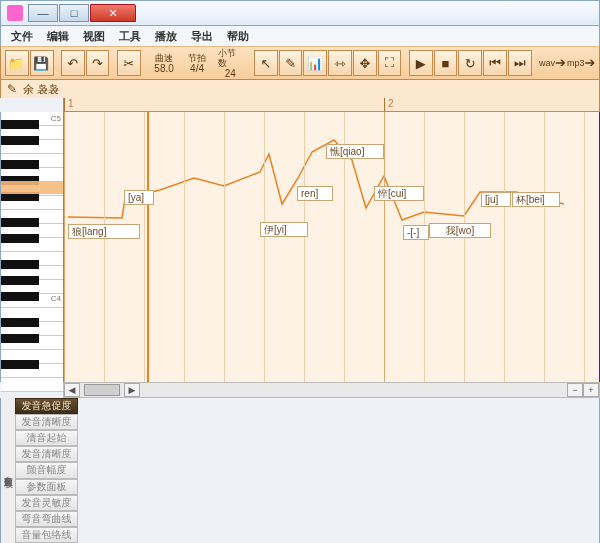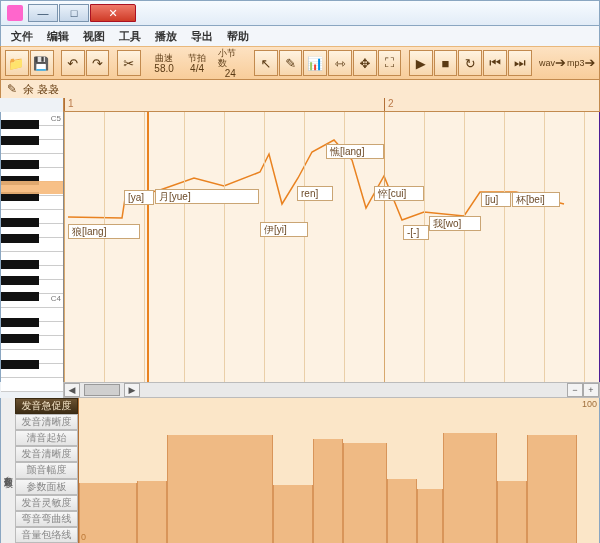--- a/index.html
+++ b/index.html
@@ -207,27 +207,26 @@
       <div class="gridv" style="left: 280px;"></div>
       <div class="gridv strong" style="left: 320px;"></div>
       <div class="gridv" style="left: 360px;"></div>
       <div class="gridv" style="left: 400px;"></div>
       <div class="gridv" style="left: 440px;"></div>
       <div class="gridv" style="left: 480px;"></div>
       <div class="gridv" style="left: 520px;"></div>
       <div class="playhead" style="left: 83px;"></div>
       <div class="note" style="left: 4px; top: 112px; width: 72px;">狼[lang]</div>
       <div class="note" style="left: 60px; top: 78px; width: 30px;">[ya]</div>
-      <div class="note" style="left: 91px; top: 77px; width: 104px;">月[yue]</div>
       <div class="note" style="left: 196px; top: 110px; width: 48px;">伊[yi]</div>
       <div class="note" style="left: 233px; top: 74px; width: 36px;">ren]</div>
-      <div class="note" style="left: 262px; top: 32px; width: 58px;">憔[lang]</div>
+      <div class="note" style="left: 262px; top: 32px; width: 58px;">憔[qiao]</div>
       <div class="note" style="left: 310px; top: 74px; width: 50px;">悴[cui]</div>
       <div class="note" style="left: 339px; top: 113px; width: 26px;">-[-]</div>
-      <div class="note" style="left: 365px; top: 104px; width: 52px;">我[wo]</div>
+      <div class="note" style="left: 365px; top: 111px; width: 62px; text-align: center;">我[wo]</div>
       <div class="note" style="left: 417px; top: 80px; width: 30px;">[ju]</div>
       <div class="note" style="left: 448px; top: 80px; width: 48px;">杯[bei]</div>
     </div>
 </div>
 
 <div class="hscroll">
   <div class="sbtn">◀</div>
   <div class="sthumb"></div>
   <div class="sbtn" style="margin-left:4px">▶</div>
   <div class="sbtn zbtn">−</div>
@@ -242,28 +241,13 @@
       <div class="pitem active">发音急促度</div>
       <div class="pitem">发音清晰度</div>
       <div class="pitem">清音起始</div>
       <div class="pitem">发音清晰度</div>
       <div class="pitem">颤音幅度</div>
       <div class="pitem">参数面板</div>
       <div class="pitem">发音灵敏度</div>
       <div class="pitem">弯音弯曲线</div>
       <div class="pitem">音量包络线</div>
     </div>
-  <div class="pcanvas" id="pcanvas">
-    <div class="tick" style="top:1px">100</div>
-    <div class="tickL" style="bottom:1px">0</div>
-  <div class="pbar" style="left: 0px; width: 58px; height: 60px;"></div>
-      <div class="pbar" style="left: 58px; width: 30px; height: 62px;"></div>
-      <div class="pbar" style="left: 88px; width: 106px; height: 108px;"></div>
-      <div class="pbar" style="left: 194px; width: 40px; height: 58px;"></div>
-      <div class="pbar" style="left: 234px; width: 30px; height: 104px;"></div>
-      <div class="pbar" style="left: 264px; width: 44px; height: 100px;"></div>
-      <div class="pbar" style="left: 308px; width: 30px; height: 64px;"></div>
-      <div class="pbar" style="left: 338px; width: 26px; height: 54px;"></div>
-      <div class="pbar" style="left: 364px; width: 54px; height: 110px;"></div>
-      <div class="pbar" style="left: 418px; width: 30px; height: 62px;"></div>
-      <div class="pbar" style="left: 448px; width: 50px; height: 108px;"></div>
-    </div>
 </div>
 
 </body></html>

